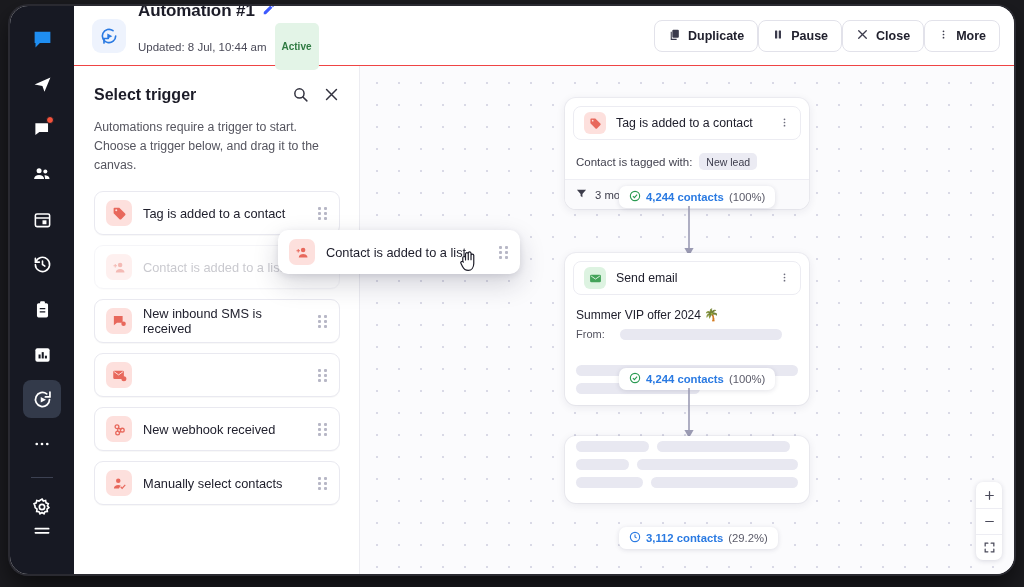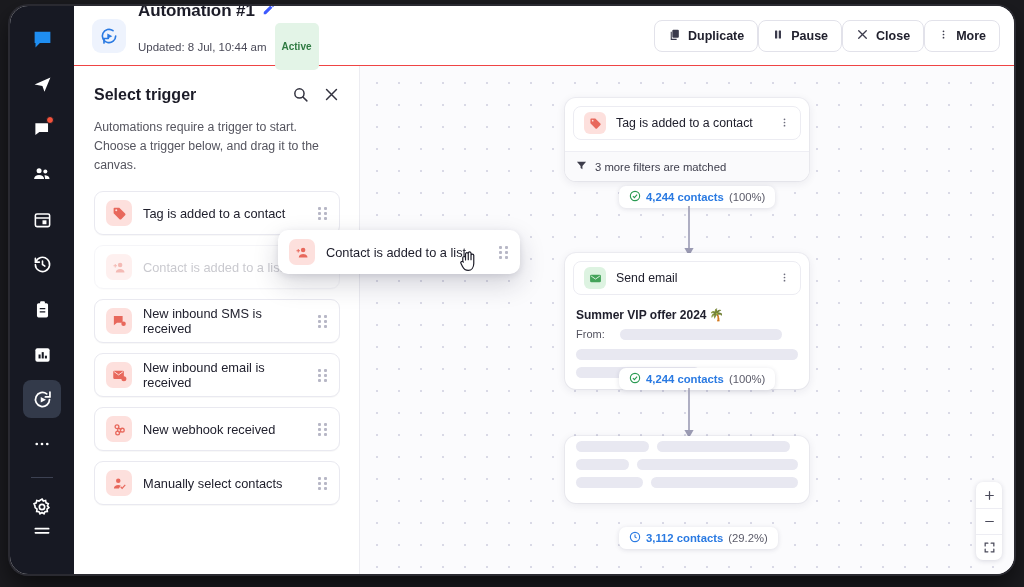--- a/index.html
+++ b/index.html
@@ -132,22 +132,22 @@
   .nmore { margin-left: auto; color: #6d6d7d; font-size: 14px; line-height: 1; letter-spacing: 0; cursor: pointer; }
   .nbody { padding: 3px 11px 11px; }
   .tag-row { display: flex; align-items: center; gap: 7px; padding: 2px 0 9px; }
   .tag-row .lbl { font-size: 11.5px; color: #42424f; }
   .chip { font-size: 10.5px; color: #3c3c4c; background: #ebebf3; padding: 2.5px 7px; border-radius: 5px; }
   .filter-row {
     border-top: 1px solid #eeeef4; background: #fafafc; margin: 0 -11px -11px;
     padding: 8px 11px; display: flex; align-items: center; gap: 8px;
     font-size: 11.3px; color: #3d3d4b;
   }
-  .email-subj { font-size: 12px; font-weight: bold; color: #21212e; padding: 2px 0 6px; }
-  .from-row { display: flex; align-items: center; gap: 15px; padding-bottom: 9px; }
+  .email-subj { font-size: 12px; font-weight: normal; color: #21212e; padding: 2px 0 6px; }
+  .from-row { display: flex; align-items: center; gap: 15px; padding-bottom: 25px; }
   .from-lbl { font-size: 11px; color: #53535f; }
   .ph { background: #e8e8f1; border-radius: 6px; height: 11px; }
   .wait-rows { display: flex; flex-direction: column; gap: 7px; padding: 2px 0 4px; }
   .wait-rows .r { display: flex; gap: 8px; }
 
   .badge {
     position: absolute; background: #fff; border-radius: 7px; padding: 4px 10px;
     box-shadow: 0 1px 5px rgba(30,30,70,.13); display: flex; align-items: center; gap: 5px;
     font-size: 11.3px; white-space: nowrap;
   }
@@ -456,21 +456,20 @@
       <div class="trigger-item">
         <span class="tico">
           <svg width="15" height="15" viewBox="0 0 24 24">
                 <g fill="#e8685c">
                   <rect x="2" y="4.5" width="17" height="13" rx="2"></rect>
                   <circle cx="19" cy="17" r="4"></circle>
                 </g>
                 <path d="M3.5 6l7 5 7-5" fill="none" stroke="#fde0dd" stroke-width="1.6"></path>
               </svg>
         </span>
-        <span class="tlabel">New inbound email is received</span>
         <span class="grip">
               <i></i>
               <i></i>
               <i></i>
               <i></i>
               <i></i>
               <i></i>
             </span>
       </div>
 
@@ -534,20 +533,24 @@
           <svg width="11" height="13" viewBox="0 0 24 24">
                 <g fill="#6d6d7d">
                   <circle cx="12" cy="5" r="1.9"></circle>
                   <circle cx="12" cy="12" r="1.9"></circle>
                   <circle cx="12" cy="19" r="1.9"></circle>
                 </g>
               </svg>
         </span>
       </div>
       <div class="nbody">
+        <div class="tag-row">
+          <span class="lbl">Contact is tagged with:</span>
+          <span class="chip">New lead</span>
+        </div>
         <div class="filter-row">
           <span>
             <svg width="11" height="11" viewBox="0 0 24 24">
                   <path fill="#3d3d4b" d="M2 4h20l-8 9v7l-4-2.5V13z"></path>
                 </svg>
           </span>
           <span>3 more filters are matched</span>
         </div>
       </div>
     </div>

